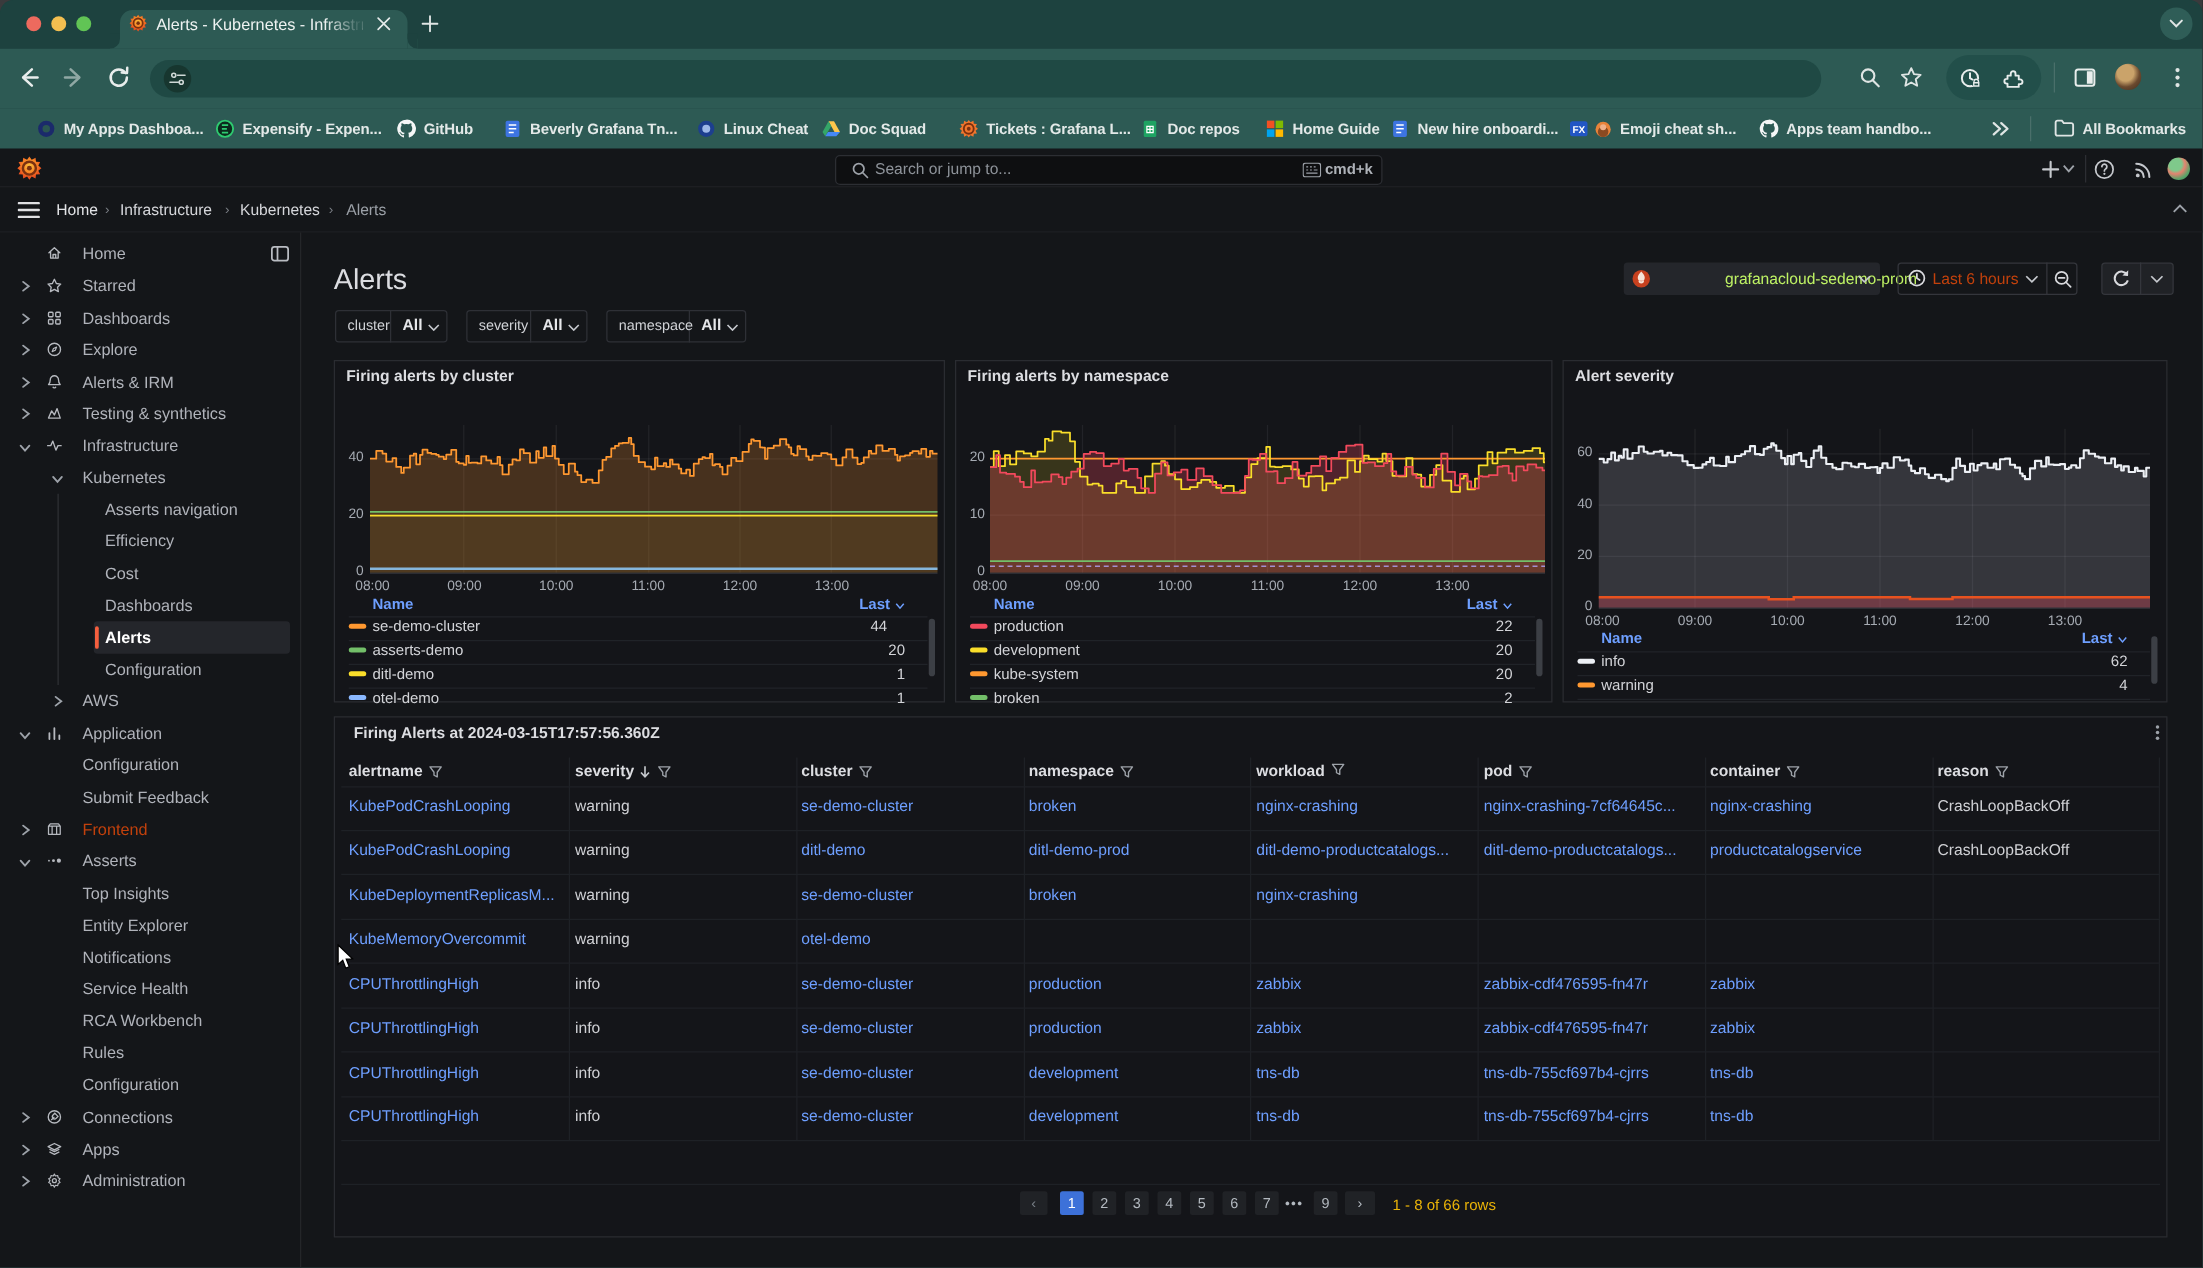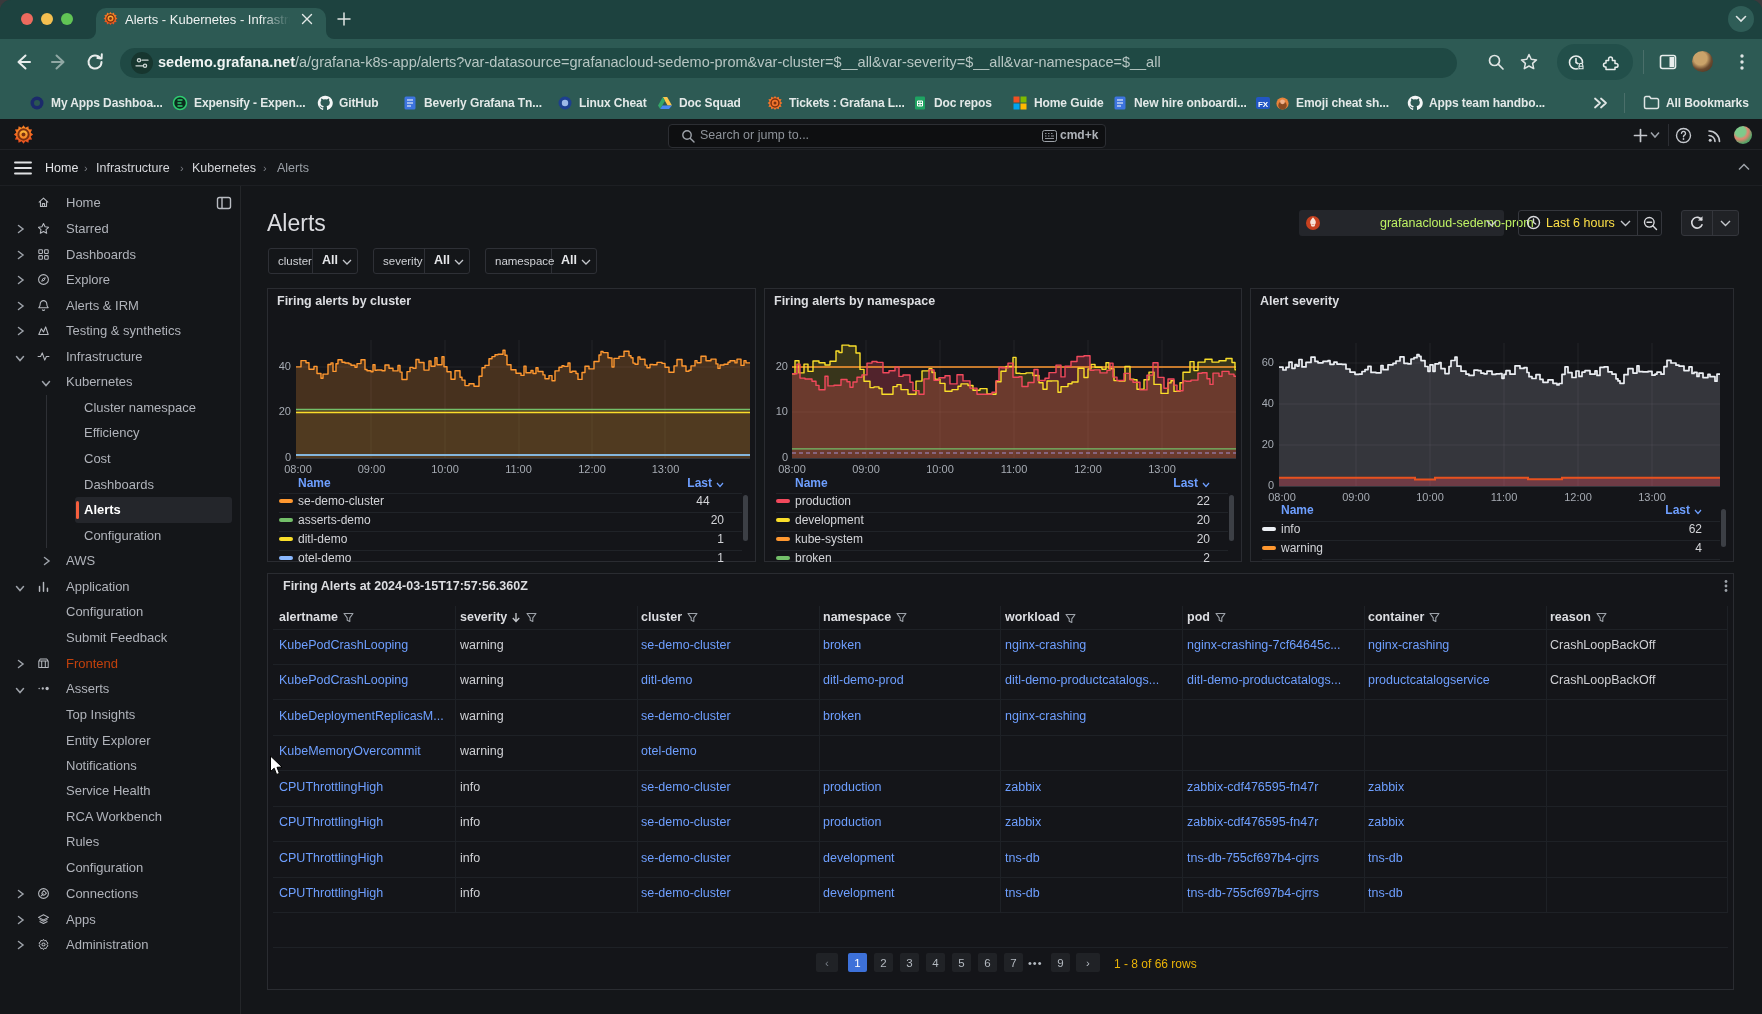--- a/index.html
+++ b/index.html
@@ -75,21 +75,20 @@
       <path d="M16.8 2.2 L16.6 6.4 L12.4 6.0" stroke="#e8edec" stroke-width="2" fill="none" stroke-linecap="round" stroke-linejoin="round"></path>
     </svg>
 <div class="abs" style="left:120px;top:48px;width:1337px;height:30px;border-radius:15px;background:#1f4944"></div>
 <div class="abs" style="left:131px;top:52px;width:22px;height:22px;border-radius:50%;background:#17362f"></div>
 <svg class="abs" style="left:135px;top:56px" width="14" height="14" viewBox="0 0 14 14">
       <circle cx="4" cy="4.2" r="1.6" fill="none" stroke="#cfd8d6" stroke-width="1.3"></circle>
       <path d="M7 4.2 H13" stroke="#cfd8d6" stroke-width="1.3" stroke-linecap="round"></path>
       <circle cx="10" cy="9.8" r="1.6" fill="none" stroke="#cfd8d6" stroke-width="1.3"></circle>
       <path d="M1 9.8 H7.8" stroke="#cfd8d6" stroke-width="1.3" stroke-linecap="round"></path>
     </svg>
-<div class="abs" style="left:158px;top:54px;font-size:14.5px;font-weight:700;color:#eef3f2;white-space:nowrap">sedemo.grafana.net<span style="color:#b7c6c3;font-weight:400">/a/grafana-k8s-app/alerts?var-datasource=grafanacloud-sedemo-prom&amp;var-cluster=$__all&amp;var-severity=$__all&amp;var-namespace=$__all</span></div>
 <svg class="abs" style="left:1487px;top:53px" width="18" height="18" viewBox="0 0 18 18">
       <circle cx="7.5" cy="7.5" r="5" fill="none" stroke="#dfe5e4" stroke-width="1.7"></circle>
       <path d="M11.2 11.2 L16 16" stroke="#dfe5e4" stroke-width="1.7" stroke-linecap="round"></path>
     </svg>
 <svg class="abs" style="left:1520px;top:53px" width="18" height="18" viewBox="0 0 18 18">
       <path d="M9 1.5 L11.2 6.3 L16.5 6.9 L12.6 10.4 L13.7 15.6 L9 13 L4.3 15.6 L5.4 10.4 L1.5 6.9 L6.8 6.3 Z" fill="none" stroke="#dfe5e4" stroke-width="1.5" stroke-linejoin="round"></path>
     </svg>
 <div class="abs" style="left:1557px;top:44px;width:76px;height:36px;border-radius:18px;background:#224f4a"></div>
 <svg class="abs" style="left:1567px;top:53px" width="19" height="19" viewBox="0 0 19 19">
       <circle cx="9" cy="9.5" r="6.5" fill="none" stroke="#e8edec" stroke-width="1.6"></circle>
@@ -321,21 +320,21 @@
         <path d="M1.5 2.5 L5 6.5 L8.5 2.5" stroke="#9da2a9" stroke-width="1.5" fill="none" stroke-linecap="round"></path>
       </svg>
 <svg class="abs" style="left:37px;top:231px" width="13" height="13" viewBox="0 0 18 18">
         <path d="M1.5 9 H5 L7.3 4 L10.7 14 L13 9 H16.5" fill="none" stroke="#b6b9bf" stroke-width="1.5" stroke-linejoin="round" stroke-linecap="round"></path>
       </svg>
 <div class="abs" style="left:66px;top:230px;font-size:13px;font-weight:500;color:#b0b3ba;white-space:nowrap">Infrastructure</div>
 <svg class="abs" style="left:41px;top:260px" width="10" height="9" viewBox="0 0 10 9">
         <path d="M1.5 2.5 L5 6.5 L8.5 2.5" stroke="#9da2a9" stroke-width="1.5" fill="none" stroke-linecap="round"></path>
       </svg>
 <div class="abs" style="left:66px;top:255px;font-size:13px;font-weight:500;color:#b0b3ba;white-space:nowrap">Kubernetes</div>
-<div class="abs" style="left:84px;top:281px;font-size:13px;font-weight:500;color:#b0b3ba;white-space:nowrap">Cluster namespace</div>
+<div class="abs" style="left:84px;top:281px;font-size:13px;font-weight:500;color:#b0b3ba;white-space:nowrap">Asserts navigation</div>
 <div class="abs" style="left:84px;top:306px;font-size:13px;font-weight:500;color:#b0b3ba;white-space:nowrap">Efficiency</div>
 <div class="abs" style="left:84px;top:332px;font-size:13px;font-weight:500;color:#b0b3ba;white-space:nowrap">Cost</div>
 <div class="abs" style="left:84px;top:358px;font-size:13px;font-weight:500;color:#b0b3ba;white-space:nowrap">Dashboards</div>
 <div class="abs" style="left:75px;top:378px;width:157px;height:26px;background:#24262b;border-radius:3px"></div>
 <div class="abs" style="left:76px;top:382px;width:3px;height:18px;border-radius:2px;background:#f55f3e"></div>
 <div class="abs" style="left:84px;top:383px;font-size:13px;font-weight:700;color:#ffffff;white-space:nowrap">Alerts</div>
 <div class="abs" style="left:84px;top:409px;font-size:13px;font-weight:500;color:#b0b3ba;white-space:nowrap">Configuration</div>
 <svg class="abs" style="left:42px;top:437px" width="9" height="10" viewBox="0 0 9 10">
         <path d="M2.5 1.5 L7 5 L2.5 8.5" stroke="#9da2a9" stroke-width="1.5" fill="none" stroke-linecap="round"></path>
       </svg>
@@ -414,21 +413,21 @@
 <svg class="abs" style="left:1486px;top:101px" width="11" height="7" viewBox="0 0 11 7">
         <path d="M1 1 L5.5 5.5 L10 1" stroke="#c5c8cd" stroke-width="1.4" fill="none"></path>
       </svg>
 
 <div class="abs" style="left:1518px;top:91px;width:144px;height:26px;border:1px solid #34363c;border-radius:3px"></div>
 <div class="abs" style="left:1637px;top:91px;width:1px;height:26px;background:#34363c"></div>
 <svg class="abs" style="left:1526px;top:96px" width="15" height="15" viewBox="0 0 15 15">
         <circle cx="7.5" cy="7.5" r="6" fill="none" stroke="#d8d9dd" stroke-width="1.4"></circle>
         <path d="M7.5 4 V7.5 L9.7 9" stroke="#d8d9dd" stroke-width="1.4" fill="none" stroke-linecap="round"></path>
       </svg>
-<div class="abs" style="left:1546px;top:97px;font-size:12.5px;font-weight:500;color:#fde047">Last 6 hours</div>
+<div class="abs" style="left:1546px;top:97px;font-size:12.5px;font-weight:500;color:#c2410c">Last 6 hours</div>
 <svg class="abs" style="left:1620px;top:101px" width="11" height="7" viewBox="0 0 11 7">
         <path d="M1 1 L5.5 5.5 L10 1" stroke="#c5c8cd" stroke-width="1.4" fill="none"></path>
       </svg>
 <svg class="abs" style="left:1643px;top:97px" width="15" height="15" viewBox="0 0 15 15">
         <circle cx="6.3" cy="6.3" r="4.8" fill="none" stroke="#d8d9dd" stroke-width="1.4"></circle>
         <path d="M9.8 9.8 L13.5 13.5" stroke="#d8d9dd" stroke-width="1.4" stroke-linecap="round"></path>
         <path d="M4 6.3 H8.6" stroke="#d8d9dd" stroke-width="1.4" stroke-linecap="round"></path>
       </svg>
 
 <div class="abs" style="left:1681px;top:91px;width:58px;height:26px;border:1px solid #34363c;border-radius:3px;background:#202226"></div>
@@ -624,21 +623,21 @@
           <path d="M5 1 V9 M1.8 6 L5 9.5 L8.2 6" stroke="#c5c8cd" stroke-width="1.3" fill="none"></path>
         </svg><svg width="11" height="11" viewBox="0 0 11 11" style="margin-left:5px">
           <path d="M1 1.5 h9 L6.8 5.8 V9.5 L4.2 8.2 V5.8 Z" fill="none" stroke="#9da2a9" stroke-width="1.1" stroke-linejoin="round"></path>
         </svg></div>
 <div class="abs thead" style="left:641px;top:491px;display:flex;align-items:center">cluster<svg width="11" height="11" viewBox="0 0 11 11" style="margin-left:5px">
           <path d="M1 1.5 h9 L6.8 5.8 V9.5 L4.2 8.2 V5.8 Z" fill="none" stroke="#9da2a9" stroke-width="1.1" stroke-linejoin="round"></path>
         </svg></div>
 <div class="abs thead" style="left:823px;top:491px;display:flex;align-items:center">namespace<svg width="11" height="11" viewBox="0 0 11 11" style="margin-left:5px">
           <path d="M1 1.5 h9 L6.8 5.8 V9.5 L4.2 8.2 V5.8 Z" fill="none" stroke="#9da2a9" stroke-width="1.1" stroke-linejoin="round"></path>
         </svg></div>
-<div class="abs thead" style="left:1005px;top:491px;display:flex;align-items:flex-end">workload<svg width="11" height="11" viewBox="0 0 11 11" style="margin-left:5px">
+<div class="abs thead" style="left:1005px;top:491px;display:flex;align-items:flex-start">workload<svg width="11" height="11" viewBox="0 0 11 11" style="margin-left:5px">
           <path d="M1 1.5 h9 L6.8 5.8 V9.5 L4.2 8.2 V5.8 Z" fill="none" stroke="#9da2a9" stroke-width="1.1" stroke-linejoin="round"></path>
         </svg></div>
 <div class="abs thead" style="left:1187px;top:491px;display:flex;align-items:center">pod<svg width="11" height="11" viewBox="0 0 11 11" style="margin-left:5px">
           <path d="M1 1.5 h9 L6.8 5.8 V9.5 L4.2 8.2 V5.8 Z" fill="none" stroke="#9da2a9" stroke-width="1.1" stroke-linejoin="round"></path>
         </svg></div>
 <div class="abs thead" style="left:1368px;top:491px;display:flex;align-items:center">container<svg width="11" height="11" viewBox="0 0 11 11" style="margin-left:5px">
           <path d="M1 1.5 h9 L6.8 5.8 V9.5 L4.2 8.2 V5.8 Z" fill="none" stroke="#9da2a9" stroke-width="1.1" stroke-linejoin="round"></path>
         </svg></div>
 <div class="abs thead" style="left:1550px;top:491px;display:flex;align-items:center">reason<svg width="11" height="11" viewBox="0 0 11 11" style="margin-left:5px">
           <path d="M1 1.5 h9 L6.8 5.8 V9.5 L4.2 8.2 V5.8 Z" fill="none" stroke="#9da2a9" stroke-width="1.1" stroke-linejoin="round"></path>

